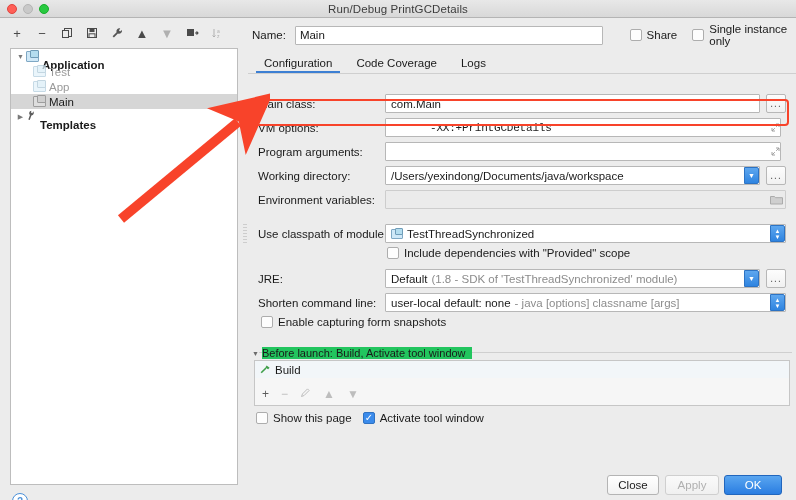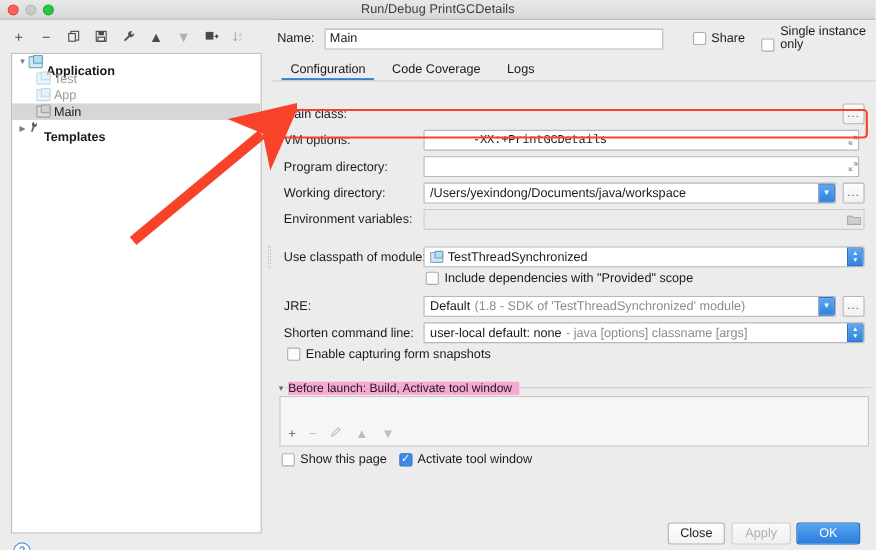--- a/index.html
+++ b/index.html
@@ -61,21 +61,21 @@
   
   #right { position:absolute; left:248px; top:18px; width:548px; height:482px; }
   #namerow { position:absolute; left:4px; top:7px; width:540px; height:20px; display:flex; align-items:center; }
   .lbl { font-size:11.5px; color:#1a1a1a; }
   #name-input { width:366px; height:19px; margin-left:9px; background:#fff; border:1px solid #b7b7b7; border-radius:1px;
      font-family:"Liberation Sans",sans-serif; font-size:11.5px; padding:0 4px; display:flex; align-items:center; color:#1a1a1a;}
   .cbox { width:12px; height:12px; border:1px solid #adadad; border-radius:2px; background:#fdfdfd; display:inline-block; flex:0 0 12px; position:relative; }
   .cbox.on { background:#3b8beb; border-color:#2f72c2; }
   .cbox.on:after { content:"✓"; position:absolute; left:1px; top:-2px; color:#fff; font-size:10px; line-height:13px; }
   .cklbl { margin-left:5px; font-size:11.5px; }
-  .ckwrap { display:flex; align-items:flex-end; }
+  .ckwrap { display:flex; align-items:center; }
 
   
   #tabs { position:absolute; left:4px; top:33px; width:540px; height:22px; display:flex; align-items:flex-end; gap:0; }
   .tab { padding:0 12px 4px 12px; font-size:11.5px; color:#1a1a1a; position:relative; }
   .tab.active:after { content:""; position:absolute; left:4px; right:4px; bottom:0; height:2.5px; background:#3c7fd3; }
   #tabline { position:absolute; left:248px; top:73px; width:548px; height:1px; background:#cfcfcf; }
 
   
   #form { position:absolute; left:4px; top:58px; width:544px; height:278px; }
   .flabel { position:absolute; font-size:11.5px; color:#1a1a1a; }
@@ -98,21 +98,21 @@
   .gray-t { color:#8c8c8c; }
 
   
   #redbox { position:absolute; left:249px; top:99px; width:540px; height:27px; border:2.2px solid #f8432a; border-radius:4px; pointer-events:none; }
   #arrow-svg { position:absolute; left:95px; top:90px; width:175px; height:150px; pointer-events:none; }
 
   
   #beforelaunch { position:absolute; left:4px; top:328px; width:540px; height:110px; }
   #bl-header { position:absolute; left:0; top:0; height:14px; display:flex; align-items:center; font-size:11px; }
   #bl-line { position:absolute; left:0; top:6px; width:540px; height:1px; background:#cfcfcf; z-index:0;}
-  #bl-header .txt { background:#f9a8d4; padding-right:6px; position:relative; z-index:1; }
+  #bl-header .txt { background:#22c55e; padding-right:6px; position:relative; z-index:1; }
   #bl-tri { color:#6b6b6b; font-size:7px; margin-right:3px; position:relative; z-index:1; background:#ececec;}
   #bl-box { position:absolute; left:2px; top:14px; width:536px; height:46px; background:#f6f6f6; border:1px solid #c6c6c6; }
   #bl-item { height:17px; display:flex; align-items:center; padding-left:5px; font-size:11.5px; background:#f2f6f9; }
   #bl-toolbar { position:absolute; left:0; bottom:3px; height:16px; display:flex; align-items:center; gap:12px; padding-left:7px; }
   .bl-ic { color:#5c5c5c; font-size:12px; }
   .bl-ic.dim { color:#bdbdbd; }
   #bl-checks { position:absolute; left:4px; top:66px; display:flex; align-items:center; gap:11px; }
 
   
   #bottom { position:absolute; left:0; top:470px; width:796px; height:30px; }
@@ -233,31 +233,32 @@
     <div class="tab">Code Coverage</div>
     <div class="tab">Logs</div>
   </div>
 </div>
 <div id="tabline"></div>
 
 <div id="right" style="top:18px;">
 <div id="form">
 
   <div class="flabel" style="left:6px; top:22px;">Main class:</div>
+  <div class="field" style="left:133px; top:18px; width:375px;">com.Main</div>
   <div class="btn-dots" style="left:514px; top:18px;">...</div>
 
   <div class="flabel" style="left:6px; top:46px;">VM options:</div>
   <div class="field mono" style="left:133px; top:42px; width:396px;">-XX:+PrintGCDetails</div>
   <div class="expandico" style="left:516px; top:43px;">
     <svg width="9" height="9" viewBox="0 0 9 9">
           <path d="M8 1H5M8 1v3M8 1L5.2 3.8M1 8h3M1 8V5M1 8l2.8-2.8" stroke="#a0a0a0" fill="none" stroke-width="1"></path>
         </svg>
   </div>
 
-  <div class="flabel" style="left:6px; top:70px;">Program directory:</div>
+  <div class="flabel" style="left:6px; top:70px;">Program arguments:</div>
   <div class="field" style="left:133px; top:66px; width:396px;" title=""></div>
   <div class="expandico" style="left:516px; top:67px;">
     <svg width="9" height="9" viewBox="0 0 9 9">
           <path d="M8 1H5M8 1v3M8 1L5.2 3.8M1 8h3M1 8V5M1 8l2.8-2.8" stroke="#a0a0a0" fill="none" stroke-width="1"></path>
         </svg>
   </div>
 
   <div class="flabel" style="left:6px; top:94px;">Working directory:</div>
   <div class="field" style="left:133px; top:90px; width:375px;">/Users/yexindong/Documents/java/workspace</div>
   <div class="dropblue" style="left:492px; top:91px;">▼</div>
@@ -310,20 +311,29 @@
   </div>
 </div>
 
 <div id="beforelaunch">
   <div id="bl-line"></div>
   <div id="bl-header">
     <span id="bl-tri">▼</span>
     <span class="txt">Before launch: Build, Activate tool window</span>
   </div>
   <div id="bl-box">
+    <div id="bl-item">
+      <span style="margin-right:4px;">
+        <svg width="11" height="11" viewBox="0 0 11 11">
+              <path d="M1.2 9.8L6 5" stroke="#3f9f4a" stroke-width="1.6" fill="none"></path>
+              <path d="M5.4 4.4l1.2-1.8 3 2.2-1.5 1.4z" fill="#3f9f4a"></path>
+            </svg>
+      </span>
+      <span>Build</span>
+    </div>
     <div id="bl-toolbar">
       <span class="bl-ic">+</span>
       <span class="bl-ic dim">−</span>
       <span class="bl-ic dim">
         <svg width="11" height="11" viewBox="0 0 11 11">
               <path d="M1.5 9.5l1-2.6 5-5 1.6 1.6-5 5z" fill="none" stroke="#bdbdbd"></path>
             </svg>
       </span>
       <span class="bl-ic dim">▲</span>
       <span class="bl-ic dim">▼</span>

